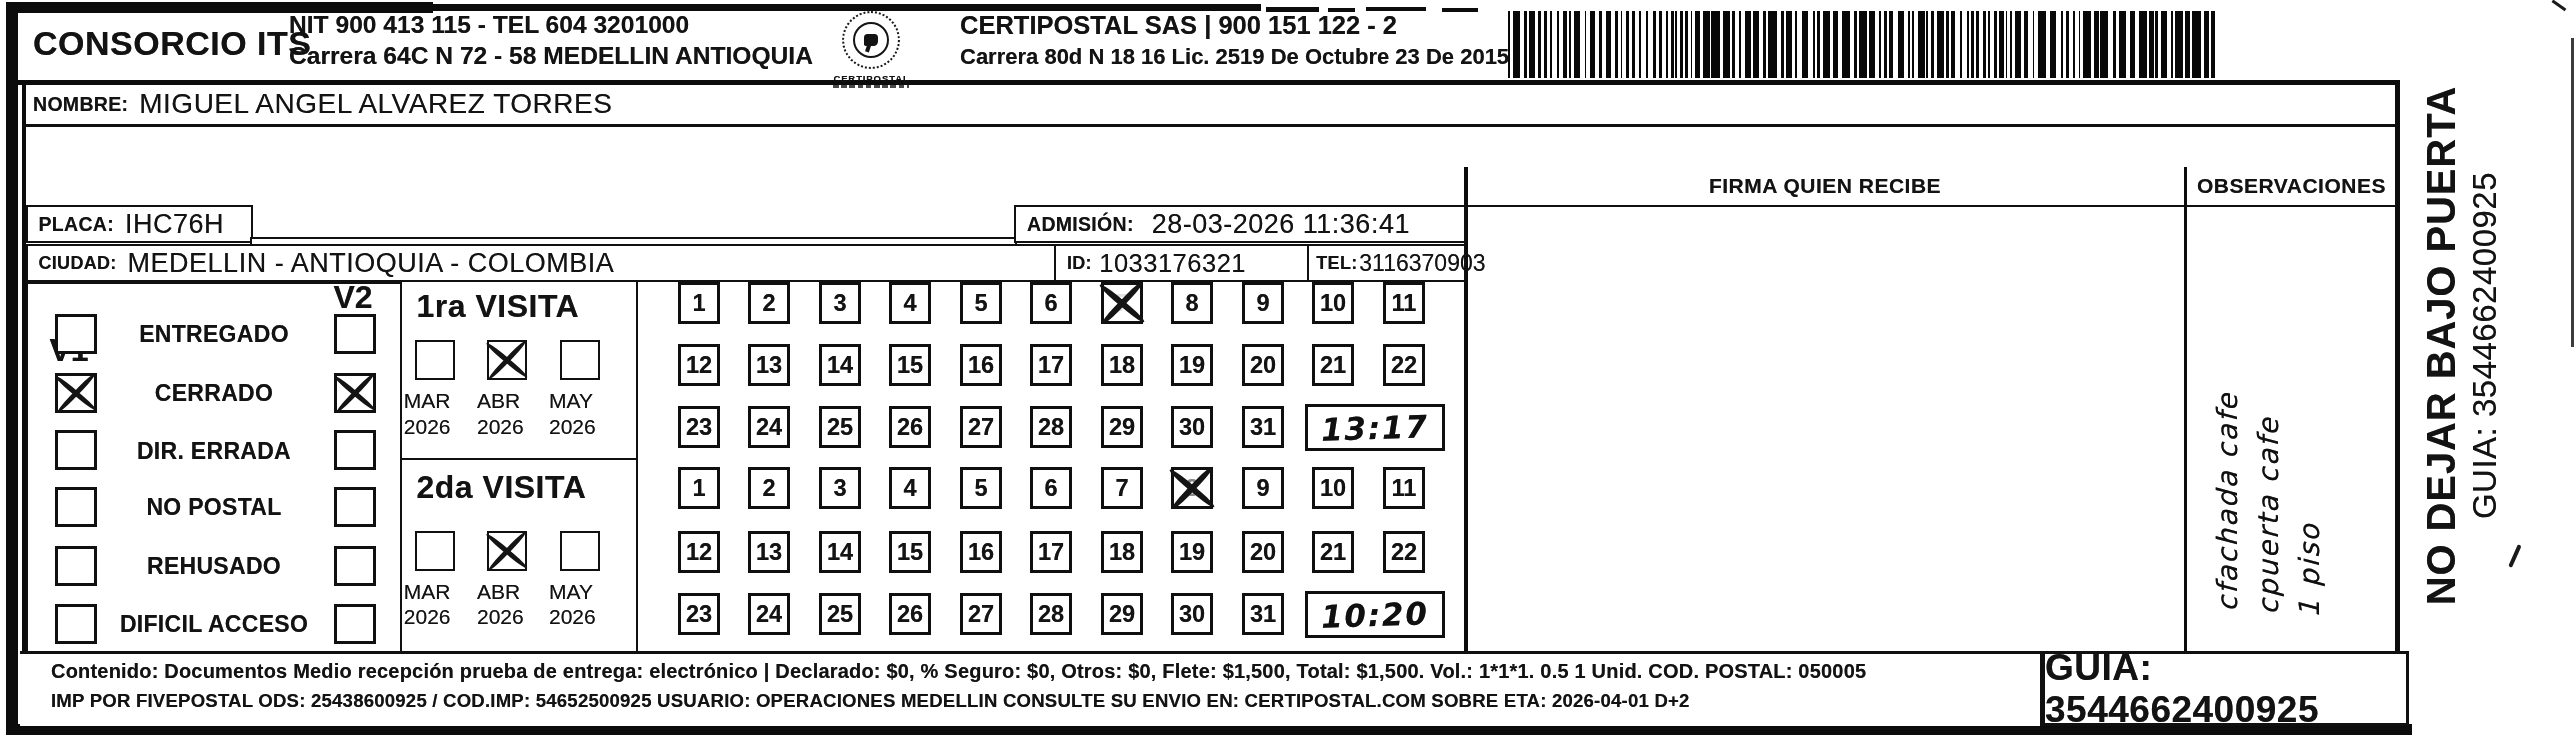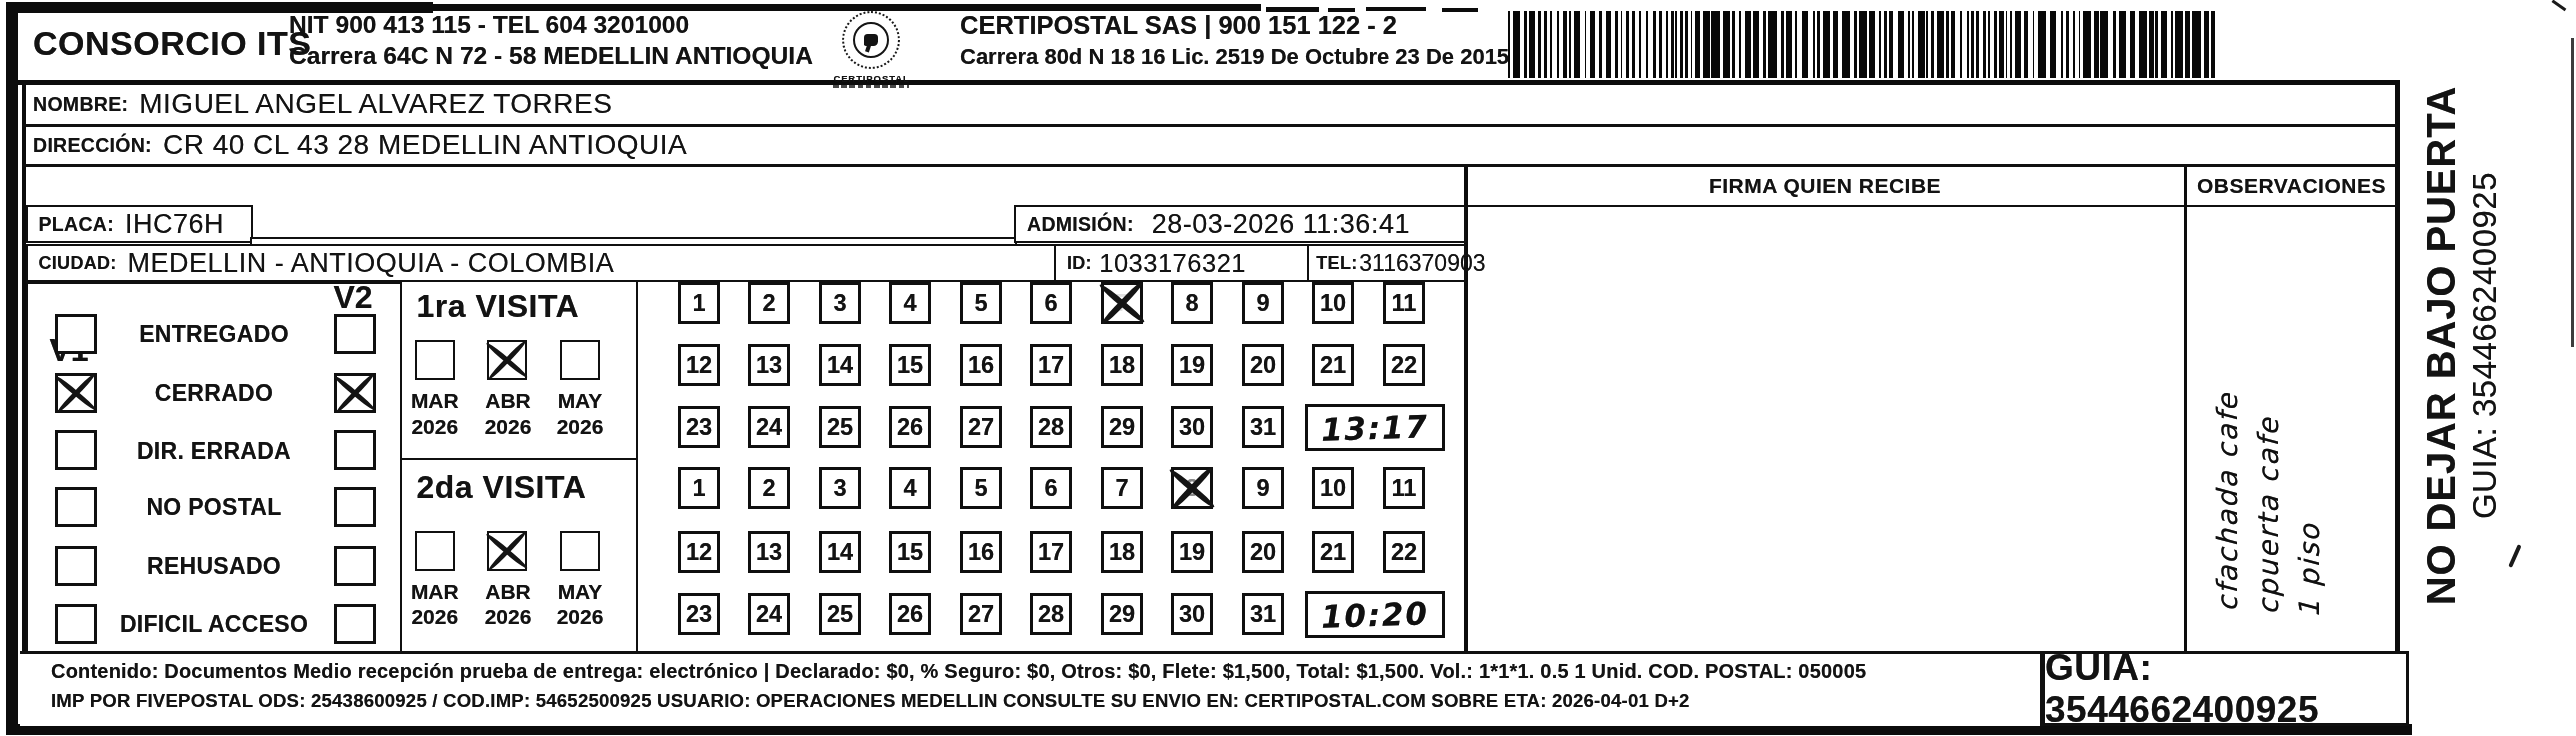--- a/index.html
+++ b/index.html
@@ -38,21 +38,21 @@
   .xmark{position:absolute;inset:-4.5px;pointer-events:none;}
   .xmark::before,.xmark::after{content:"";position:absolute;left:50%;top:50%;width:118%;height:4.5px;
         background:#141414;border-radius:40%/60%;}
   .xmark::before{transform:translate(-50%,-50%) rotate(40deg);}
   .xmark::after{transform:translate(-50%,-50%) rotate(-46deg);}
   .xmark.big::before,.xmark.big::after{width:128%;height:5.5px;}
   .vhead{position:absolute;font-size:32px;font-weight:700;}
   .status-label{position:absolute;left:73px;width:227px;text-align:center;
         font-size:23px;font-weight:700;letter-spacing:0.3px;white-space:nowrap;}
   .visit-title{position:absolute;left:14.5px;font-size:32px;font-weight:700;letter-spacing:0.5px;white-space:nowrap;}
-  .month-label{position:absolute;width:62px;text-align:center;font-size:21px;font-weight:700;}
+  .month-label{position:absolute;width:62px;font-size:21px;font-weight:400;}
   .day-cell{position:absolute;width:42px;height:42px;border:3.6px solid #0f0f0f;box-sizing:border-box;
         display:flex;align-items:center;justify-content:center;background:#fff;}
   .day-num{font-size:23.6px;font-weight:700;}
   .time-box{position:absolute;width:140px;height:47px;border:3.6px solid #0f0f0f;box-sizing:border-box;
         display:flex;align-items:center;justify-content:center;background:#fff;}
   .handtime{font-family:"DejaVu Sans",sans-serif;font-style:italic;font-weight:700;font-size:31px;
         letter-spacing:1.8px;transform:rotate(-2deg);color:#101010;}
   
   .obs-rot{position:absolute;left:2093px;top:375px;width:351px;height:124px;
         transform:rotate(-90deg) skewX(-4deg);}
@@ -196,24 +196,20 @@
       <i style="width:8.2px;margin-right:1.8px"></i>
       <i style="width:4.5px;margin-right:2.7px"></i>
       <i style="width:8.2px;margin-right:3.6px"></i>
       <i style="width:4.5px;margin-right:1.8px"></i>
       <i style="width:4.5px;margin-right:3.6px"></i>
     </div>
 
   <div class="row-line fieldrow" style="position:absolute;left:22px;top:84px;width:2375px;height:43px;border-bottom:3.6px solid #101010;">
     <span class="lbl">NOMBRE:</span>
     <span class="val val-lg">MIGUEL ANGEL ALVAREZ TORRES</span>
-  </div>
-  <div class="row-line fieldrow" style="position:absolute;left:22px;top:126px;width:2375px;height:41px;border-bottom:3.6px solid #101010;">
-    <span class="lbl">DIRECCIÓN:</span>
-    <span class="val val-lg">CR 40 CL 43 28  MEDELLIN ANTIOQUIA</span>
   </div>
   <div class="hdr-cell" style="position:absolute;left:2186px;top:167px;width:211px;height:40px;border-bottom:2.7px solid #101010;box-sizing:border-box;">OBSERVACIONES</div>
   <div class="hdr-cell" style="position:absolute;left:1466px;top:167px;width:718px;height:40px;border-bottom:2.7px solid #101010;box-sizing:border-box;">FIRMA QUIEN RECIBE</div>
 
   <div class="box fieldrow" style="left:25.5px;top:205px;width:227px;height:38px;">
     <span class="lbl">PLACA:</span>
     <span class="val">IHC76H</span>
   </div>
   <div class="box fieldrow" style="left:250px;top:205px;width:767px;height:38px;margin-top:32px;">
     <span class="lbl">DOCUMENTO:</span>

